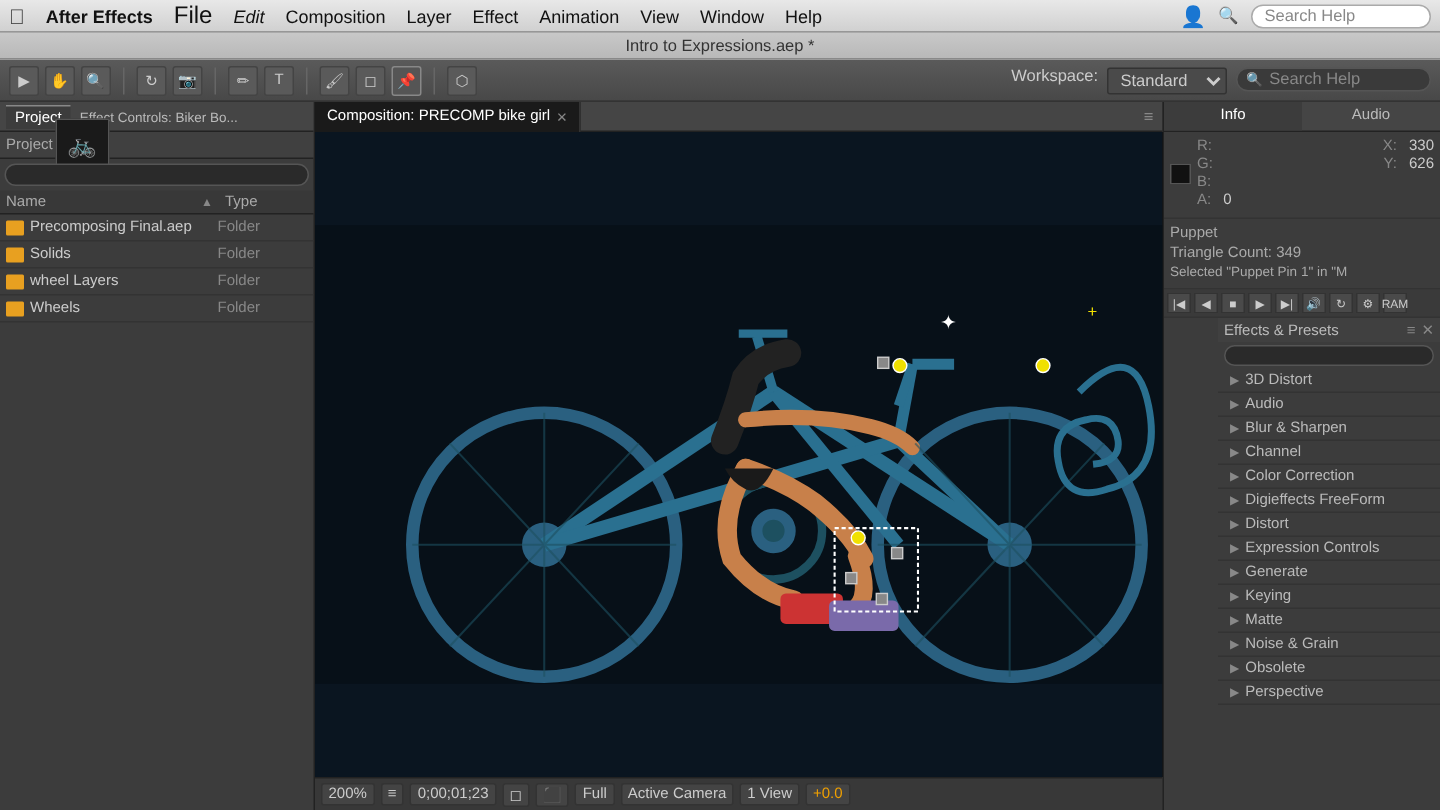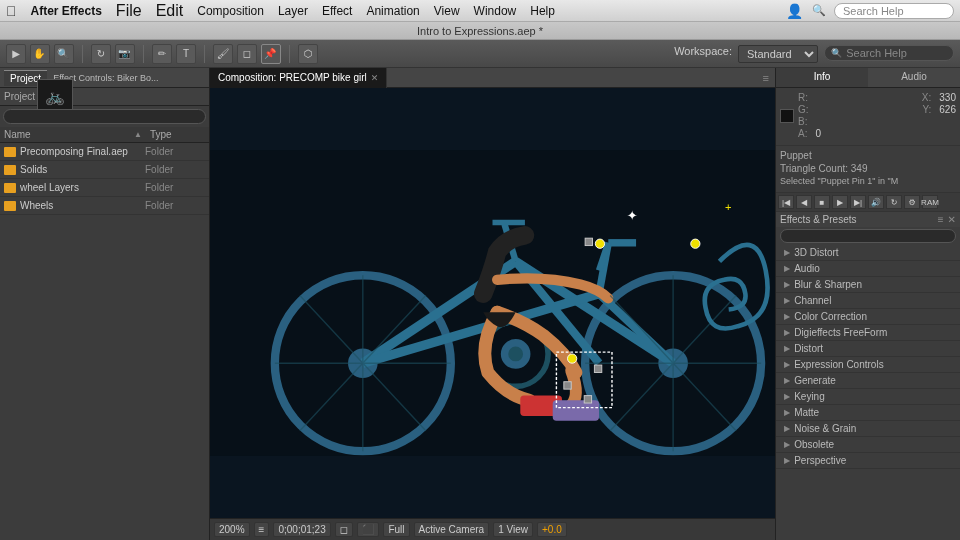--- a/index.html
+++ b/index.html
@@ -119,38 +119,38 @@
     .color-swatch { width: 14px; height: 14px; background: #111; border: 1px solid #555; margin-right: 4px; }
 
     #puppet-info { padding: 4px; font-size: 10px; color: #ccc; border-top: 1px solid #333; }
     .puppet-label { color: #aaa; font-size: 10px; margin-bottom: 2px; }
 
     #preview-panel { border-top: 1px solid #333; }
     #preview-header { background: #404040; padding: 2px 4px; font-size: 10px; color: #bbb; display: flex; align-items: center; }
     #preview-controls { display: flex; align-items: center; padding: 2px; gap: 2px; background: #3a3a3a; }
     .prev-btn { width: 16px; height: 14px; background: #4a4a4a; border: 1px solid #333; color: #ccc; font-size: 8px; display: flex; align-items: center; justify-content: center; cursor: pointer; }
 
-    #effects-panel { border-top: 1px solid #333; flex: 1; overflow-y: auto; }
+    #effects-panel { border-top: 1px solid #333; flex: 1; overflow-y: auto; padding-left: 36px; }
     #effects-header { background: #404040; padding: 2px 4px; font-size: 10px; color: #bbb; display: flex; align-items: center; justify-content: space-between; }
     #effects-search { background: #2a2a2a; border: 1px solid #555; border-radius: 8px; height: 14px; padding: 0 4px; font-size: 9px; color: #ccc; width: calc(100% - 8px); margin: 2px 4px; }
 
     .effect-item {
       display: flex; align-items: center; padding: 2px 8px; font-size: 10px; color: #bbb;
       cursor: pointer; border-bottom: 1px solid #333;
     }
     .effect-arrow { color: #888; margin-right: 4px; font-size: 8px; }
   </style>
 </head>
 <body>
 
 <div id="menubar">
   <span style="font-size:14px;color:#333;cursor:pointer;"></span>
   <span style="font-weight:bold;font-size:12px;color:#111;">After Effects</span>
   <span style="font-size:16px;color:#111;cursor:pointer;">File</span>
-  <span style="font-size:16px;color:#111;cursor:pointer;">Edit</span>
+  <span style="font-size:12px;color:#111;cursor:pointer;font-style:italic;">Edit</span>
   <span style="font-size:12px;color:#111;cursor:pointer;">Composition</span>
   <span style="font-size:12px;color:#111;cursor:pointer;">Layer</span>
   <span style="font-size:12px;color:#111;cursor:pointer;">Effect</span>
   <span style="font-size:12px;color:#111;cursor:pointer;">Animation</span>
   <span style="font-size:12px;color:#111;cursor:pointer;">View</span>
   <span style="font-size:12px;color:#111;cursor:pointer;">Window</span>
   <span style="font-size:12px;color:#111;cursor:pointer;">Help</span>
   <div style="margin-left:auto;display:flex;align-items:center;gap:8px;">
     <span style="font-size:14px;color:#333;">👤</span>
     <span style="font-size:11px;color:#555;">🔍</span>

